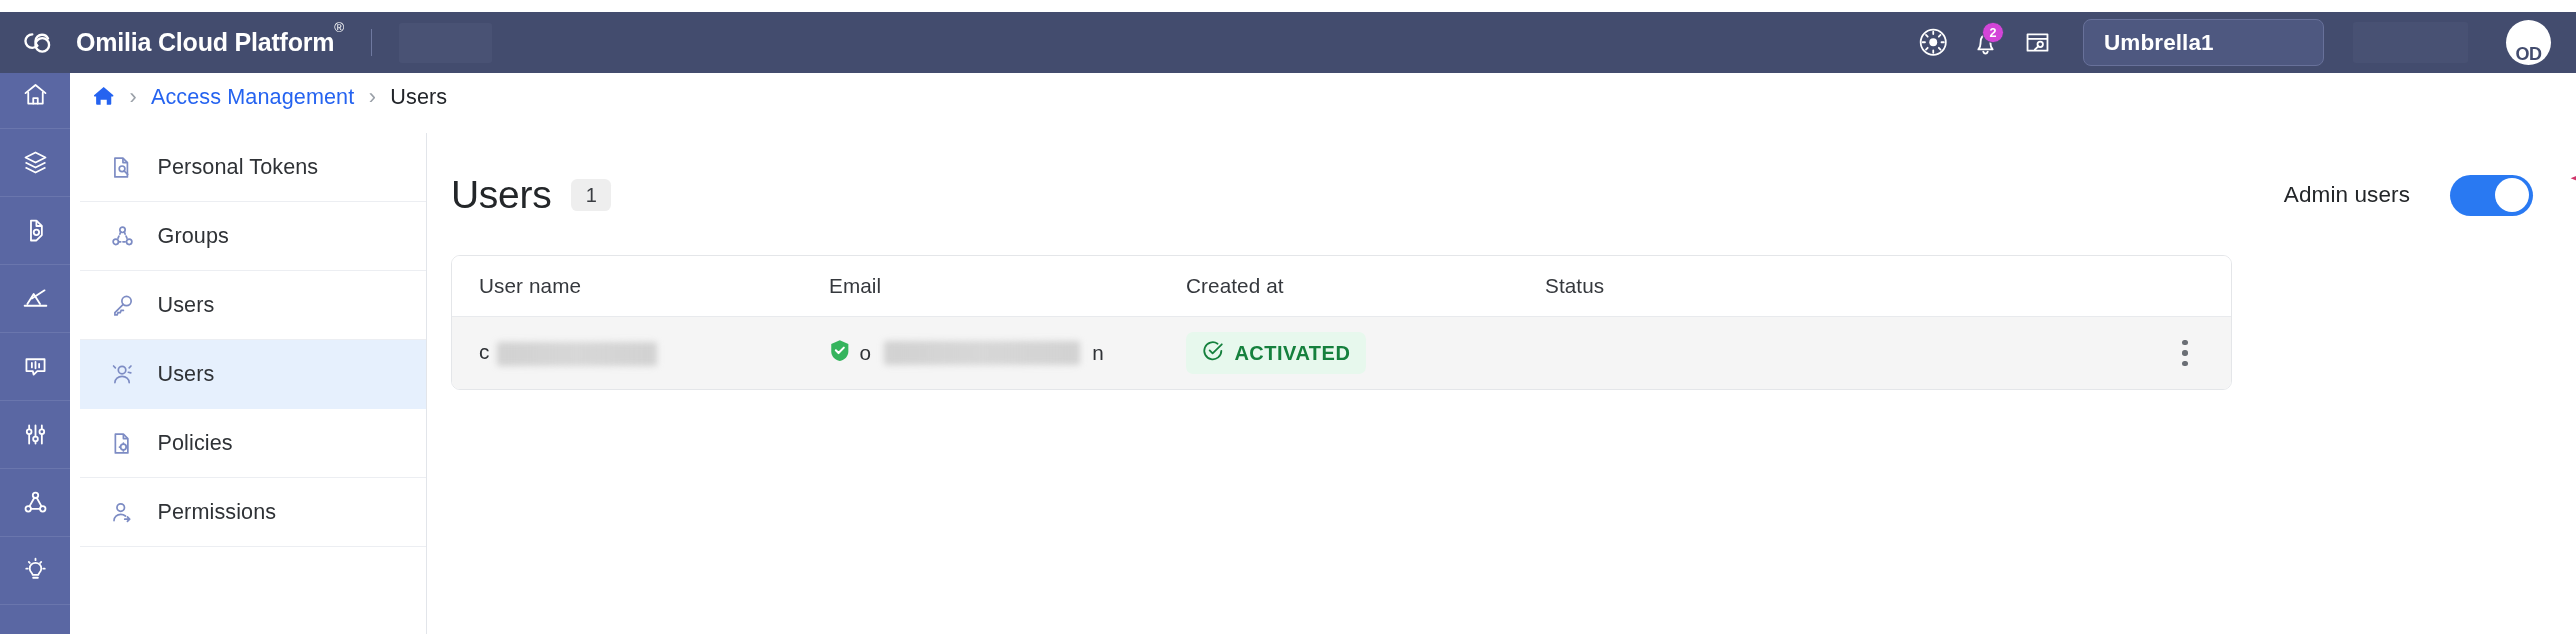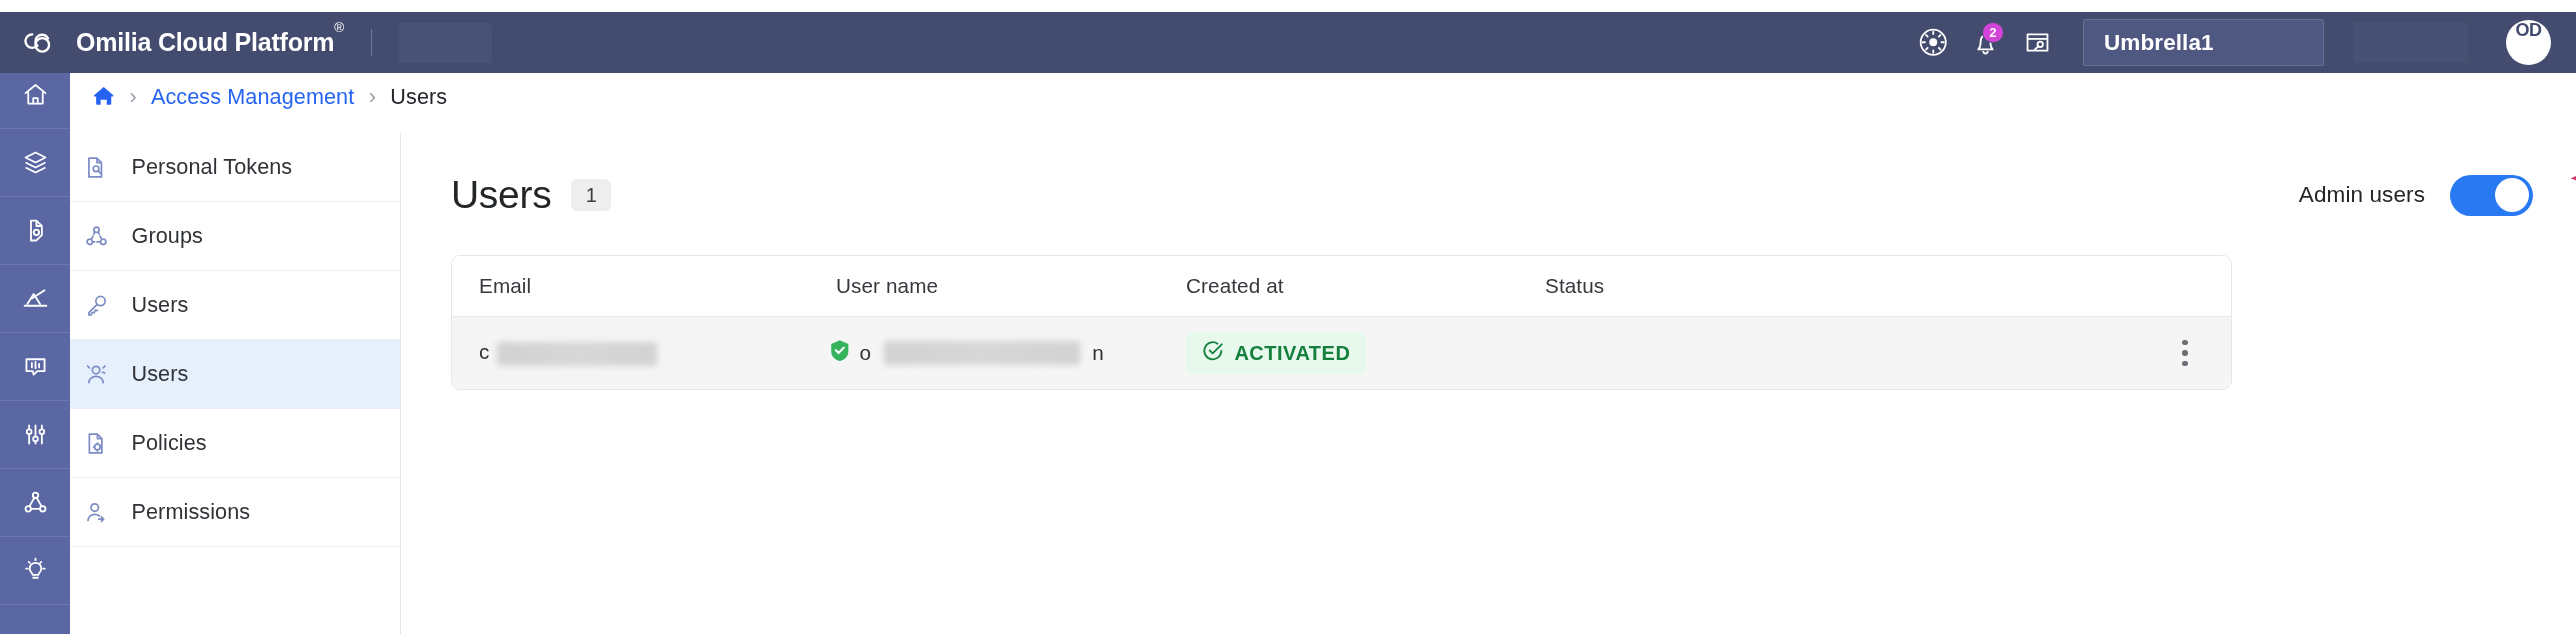--- a/index.html
+++ b/index.html
@@ -77,21 +77,21 @@
     display: flex; align-items: center; justify-content: center;
     padding: 0 4.5px;
     border: 1.8px solid #434c6e;
   }
   #tenant-chip {
     margin-left: 20px;
     height: 47px;
     min-width: 241px;
     background: #4e5880;
     border: 0.9px solid #68719a;
-    border-radius: 2px;
+    border-radius: 8px;
     display: flex;
     align-items: center;
     padding: 0 20px;
     color: #ffffff;
     font-size: 22.5px;
     font-weight: bold;
     letter-spacing: 0.1px;
     cursor: pointer;
   }
   #header-redacted-right {
@@ -100,21 +100,21 @@
     background: #485173;
     border-radius: 2.7px;
     margin-left: 29px;
   }
   #avatar {
     margin-left: 38px;
     width: 45px; height: 45px;
     border-radius: 50%;
     background: #ffffff;
     color: #434c6e;
-    display: flex; align-items: flex-start; justify-content: center;
+    display: flex; align-items: flex-end; justify-content: center;
     font-size: 18px;
     font-weight: bold;
     letter-spacing: -0.4px;
     cursor: pointer;
   }
 
   
   #icon-rail {
     position: absolute;
     top: 61px; left: 0;
@@ -127,21 +127,21 @@
     height: 68px;
     display: flex; align-items: center; justify-content: center;
     border-bottom: 0.9px solid #6a76ad;
     cursor: pointer;
   }
   .rail-item svg { display: block; }
 
   
   #sub-sidebar {
     position: absolute;
-    top: 133px; left: 54px;
+    top: 133px; left: 80px;
     width: 347px;
     height: 501px;
     background: #ffffff;
     border-right: 0.9px solid #e2e5ea;
     z-index: 20;
   }
   .nav-item {
     height: 69px;
     display: flex;
     align-items: center;
@@ -214,21 +214,21 @@
     color: #3a3d42;
     font-size: 20px;
     border-radius: 6.3px;
     padding: 6.3px 14.4px;
     line-height: 1;
   }
   #admin-toggle-group {
     margin-left: auto;
     display: flex;
     align-items: center;
-    gap: 25px;
+    gap: 40px;
   }
   #admin-toggle-label {
     font-size: 22.5px;
     color: #232629;
     letter-spacing: 0.1px;
   }
   #admin-toggle {
     width: 83px; height: 41px;
     border-radius: 20.7px;
     background: #2979f2;
@@ -557,22 +557,22 @@
         <svg id="arrow-annotation" viewBox="0 0 130 96" fill="none">
           <path d="M118 8 C 112 44, 92 62, 52 66" stroke="#d1356b" stroke-width="7" stroke-linecap="round" fill="none"></path>
           <path d="M16 66 L 56 50 L 50 66 L 56 82 Z" fill="#d1356b"></path>
         </svg>
       </div>
     </div>
 
     <div id="users-table">
 
       <div id="tbl-head" class="tbl-row">
+        <div class="cell col-user">User name</div>
         <div class="cell col-email">Email</div>
-        <div class="cell col-user">User name</div>
         <div class="cell col-created">Created at</div>
         <div class="cell col-status">Status</div>
         <div class="cell col-action"></div>
       </div>
 
       <div id="tbl-body-row" class="tbl-row">
 
         <div class="cell col-user">
           <span>c</span><span id="redact-username" class="redact-bar"></span>
         </div>

